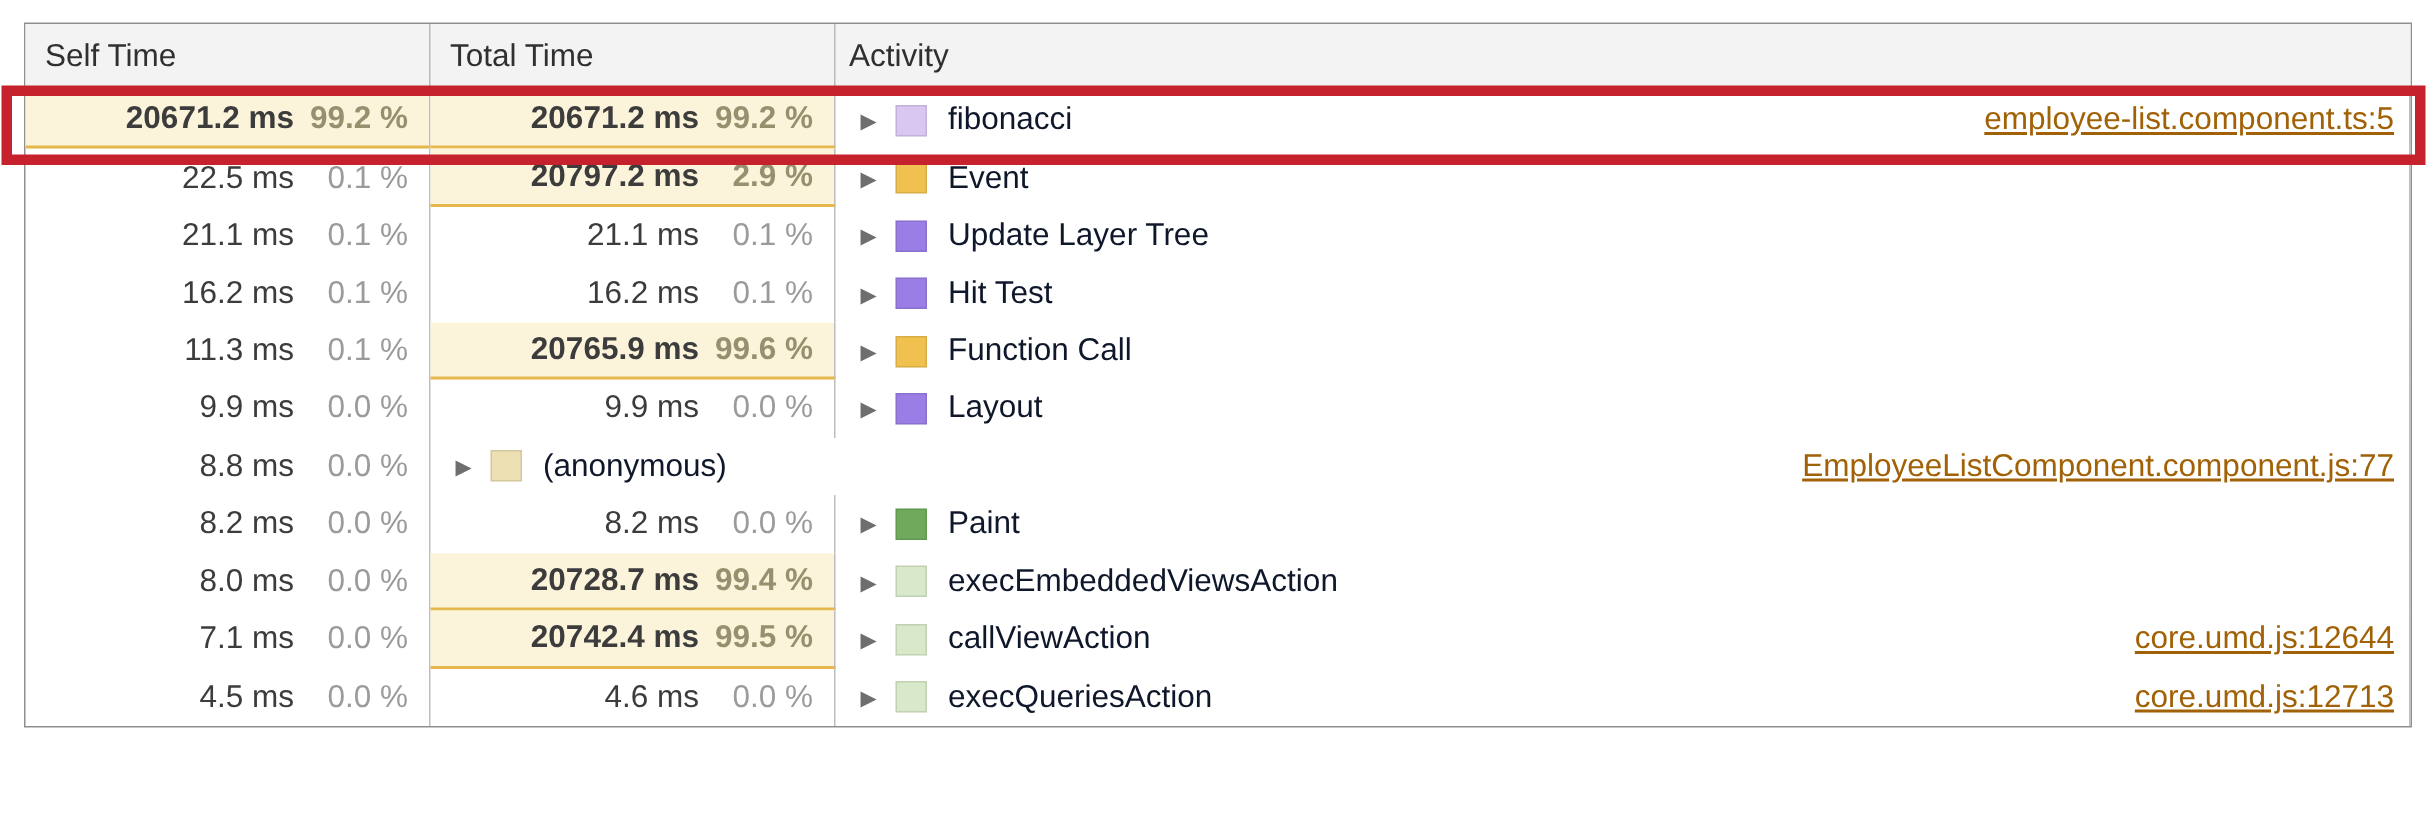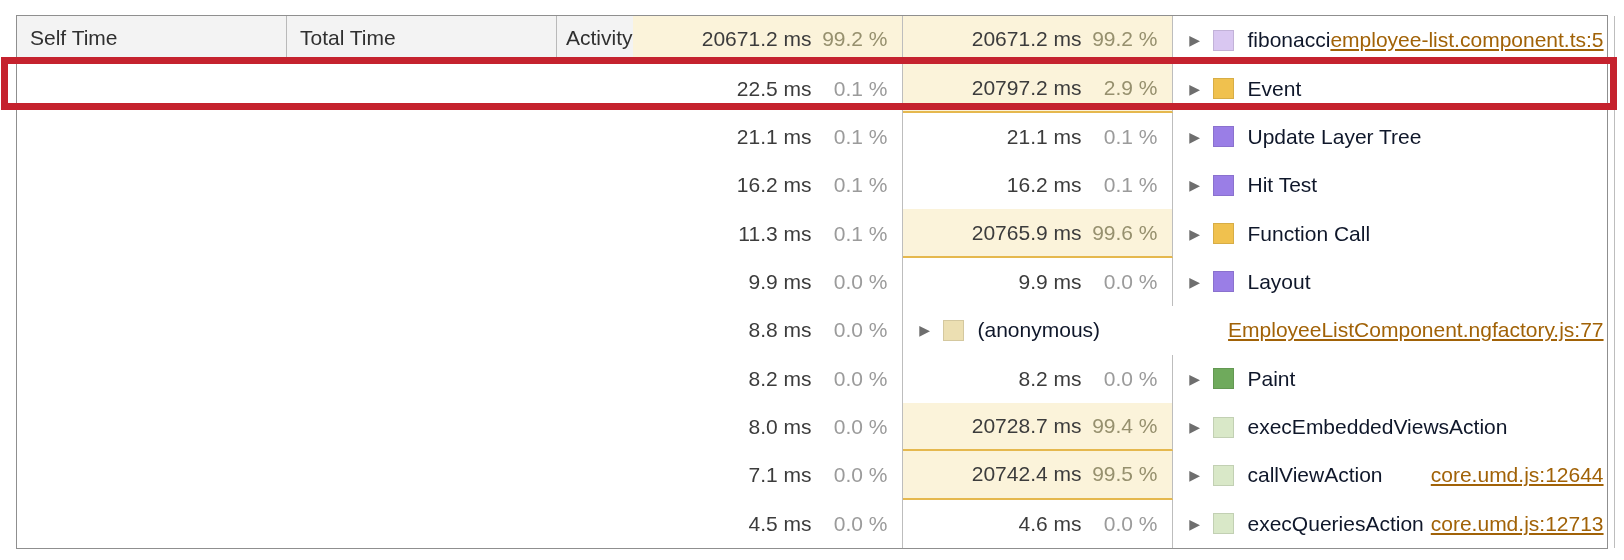--- a/index.html
+++ b/index.html
@@ -2,23 +2,23 @@
 <html><head>
 <meta charset="utf-8">
 <style>
   html,body{margin:0;padding:0;}
   body{
     width:1624px;height:560px;position:relative;background:#ffffff;
     font-family:"Liberation Sans","DejaVu Sans",sans-serif;
     overflow:hidden;
   }
   .datagrid{
-    position:absolute;left:16px;top:15px;width:1592px;height:534px;
+    position:absolute;left:16px;top:15px;width:1592px;height:470px;
     box-sizing:border-box;border:1px solid #8f8f8f;background:#fff;
-    display:flex;
+    display:flex;flex-direction:column;
   }
   .hrow{
     display:flex;height:44px;flex:none;background:#f3f3f3;
     border-bottom:1px solid #dcdcdc;
   }
   .hcell{
     display:flex;align-items:center;box-sizing:border-box;
     font-size:21px;color:#303030;border-right:1px solid #b9b9b9;
     padding-left:13px;
   }
@@ -27,21 +27,21 @@
   .c3{flex:1;border-right:none;padding-left:9px;}
   .tbody{flex:1;display:flex;flex-direction:column;}
   .row{flex:1;display:flex;min-height:0;}
   .cell{
     box-sizing:border-box;border-right:1px solid #bdbdbd;
     display:flex;align-items:center;min-width:0;
   }
   .num{justify-content:flex-end;padding-right:14px;font-size:21px;white-space:nowrap;}
   .val{color:#3c3c3c;}
   .pct{color:#9b9b9b;width:76px;text-align:right;flex:none;}
-  .hl{background:#fbf3da;border-bottom:2px solid #e5b84e;}
+  .hl{background:#fbf3da;border-bottom:2px solid #e5b84e;font-weight:bold;}
   .hl .pct{color:#96906e;}
   .act{padding-left:9px;}
   .tri{
     color:#6e6e6e;font-size:14px;width:26px;text-align:center;flex:none;
     cursor:pointer;line-height:1;
   }
   .sq{
     width:21px;height:21px;flex:none;box-sizing:border-box;
     border:1px solid rgba(0,0,0,0.10);margin-left:5px;margin-right:14px;
   }
@@ -171,21 +171,21 @@
 
   <div class="row">
     <div class="cell num c1">
       <span class="val">8.8 ms</span>
       <span class="pct">0.0 %</span>
     </div>
     <div class="cell act c3">
       <span class="tri">▶</span>
       <span class="sq" style="background: rgb(236, 223, 178);"></span>
       <span class="lab">(anonymous)</span>
-      <a class="link">EmployeeListComponent.ngfactory.js:77</a>
+      <a class="link">EmployeeListComponent.component.js:77</a>
     </div>
   </div>
 
   <div class="row">
     <div class="cell num c1">
       <span class="val">8.2 ms</span>
       <span class="pct">0.0 %</span>
     </div>
     <div class="cell num c2">
       <span class="val">8.2 ms</span>

